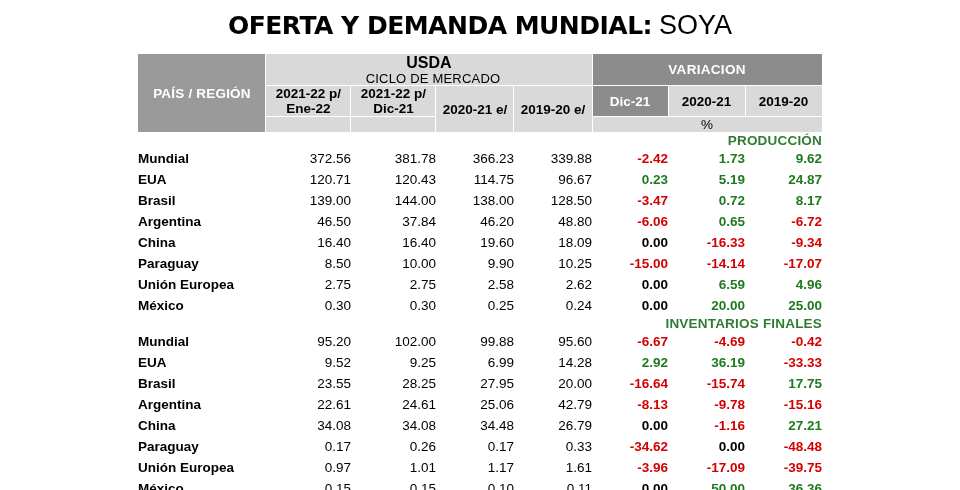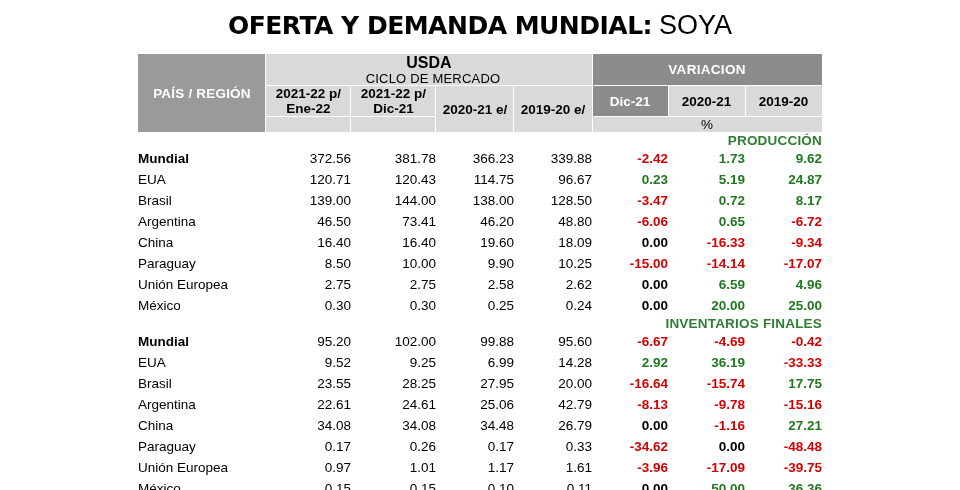--- a/index.html
+++ b/index.html
@@ -127,20 +127,21 @@
     font-size: 15px;
     padding: 7px 0 5px 0;
     letter-spacing: 0.2px;
   }
   td.region {
     text-align: left;
     padding-left: 14px;
     font-size: 13.5px;
     line-height: 21px;
     white-space: nowrap;
+    font-weight: bold;
   }
   td.region.bold {
     font-weight: bold;
     margin-left: 18px;
   }
   td.num {
     text-align: right;
     padding-right: 12px;
     font-size: 13.5px;
     line-height: 21px;
@@ -245,21 +246,21 @@
         <td class="num">144.00</td>
         <td class="num">138.00</td>
         <td class="num">128.50</td>
         <td class="var neg">-3.47</td>
         <td class="var pos">0.72</td>
         <td class="var pos">8.17</td>
       </tr>
       <tr>
         <td class="region">Argentina</td>
         <td class="num">46.50</td>
-        <td class="num">73.41</td>
+        <td class="num">37.84</td>
         <td class="num">46.20</td>
         <td class="num">48.80</td>
         <td class="var neg">-6.06</td>
         <td class="var pos">0.65</td>
         <td class="var neg">-6.72</td>
       </tr>
       <tr>
         <td class="region">China</td>
         <td class="num">16.40</td>
         <td class="num">16.40</td>

